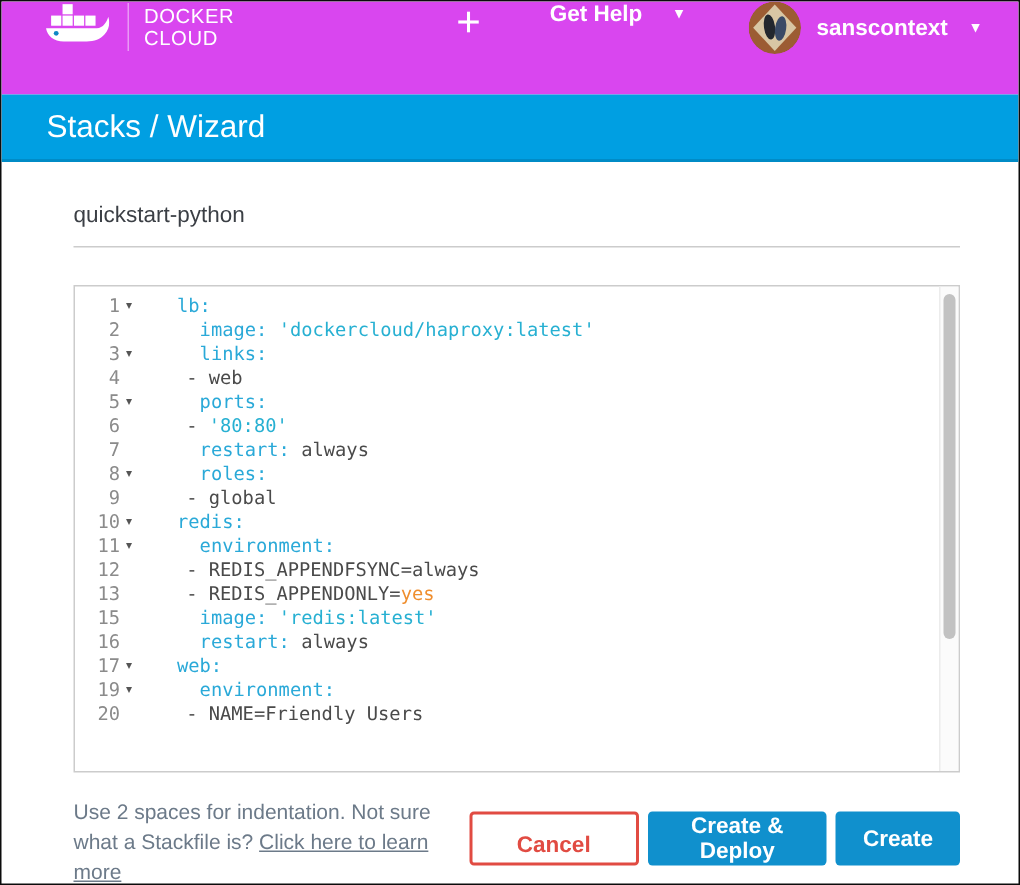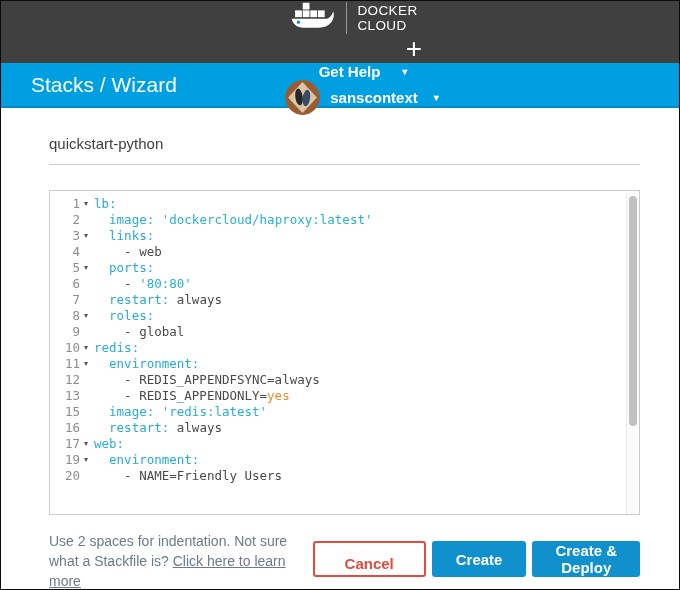--- a/index.html
+++ b/index.html
@@ -10,25 +10,24 @@
     width: 680px; height: 590px;
     border: 1px solid #0b0b0b;
     background: #ffffff;
     position: relative;
     overflow: hidden;
   }
 
   
   .topbar {
     height: 62px;
-    background: #404040;
+    background: #d946ef;
     display: flex;
-    align-items: center;
+    align-items: flex-start;
     color: #ffffff;
-    flex-direction: column;
   }
   .brand { display: flex; align-items: center; margin-left: 28px; cursor: pointer; }
   .brand svg { display: block; }
   .brand-divider { width: 1px; height: 32px; background: rgba(255,255,255,0.45); margin: 0 10px 0 12px; }
   .brand-text { font-size: 13.5px; line-height: 15px; letter-spacing: 0.4px; font-weight: 400; }
   .plus {
     background: none; border: none; color: #ffffff;
     font-size: 28px; font-weight: 200; line-height: 1;
     margin-left: 148px; cursor: pointer;
     font-family: "Liberation Sans", sans-serif;
@@ -74,21 +73,21 @@
     overflow: hidden;
     font-family: "DejaVu Sans Mono", monospace;
     font-size: 12.5px;
     padding-top: 5px;
     cursor: text;
   }
   .cm-line { display: flex; height: 16px; line-height: 16px; }
   .cm-line .ln { width: 30px; text-align: right; color: #8b8b8b; flex: none; }
   .cm-line .fold { width: 14px; flex: none; color: #555; font-size: 8px; line-height: 16px; padding-left: 4px; font-family: "Liberation Sans", sans-serif; }
   .cm-line .code { white-space: pre; flex: 1; color: #4a4a4a; }
-  .tok-key { color: #2aa9d8; }
+  .tok-key { color: #2aa9d8; margin-left: 24px; }
   .tok-str { color: #27b0d2; }
   .tok-bool { color: #ef8e2e; }
   .tok-plain { color: #4a4a4a; }
 
   .vscroll-track {
     position: absolute; top: 0; right: 0; bottom: 0; width: 13px;
     background: #fbfbfb; border-left: 1px solid #ececec;
   }
   .vscroll-thumb {
     position: absolute; top: 5px; right: 2px;
@@ -280,19 +279,19 @@
         </div>
       <div class="vscroll-track">
         <div class="vscroll-thumb"></div>
       </div>
     </div>
 
     <div class="footer">
       <p class="hint"><span>Use 2 spaces for indentation. Not sure what a Stackfile is? </span><a>Click here to learn more</a></p>
       <div class="actions">
         <button class="btn-cancel">Cancel</button>
+        <button class="btn-blue">Create &amp; Deploy</button>
         <button class="btn-blue">Create</button>
-        <button class="btn-blue">Create &amp; Deploy</button>
       </div>
     </div>
 
   </main>
 </div>
 
 </body></html>

